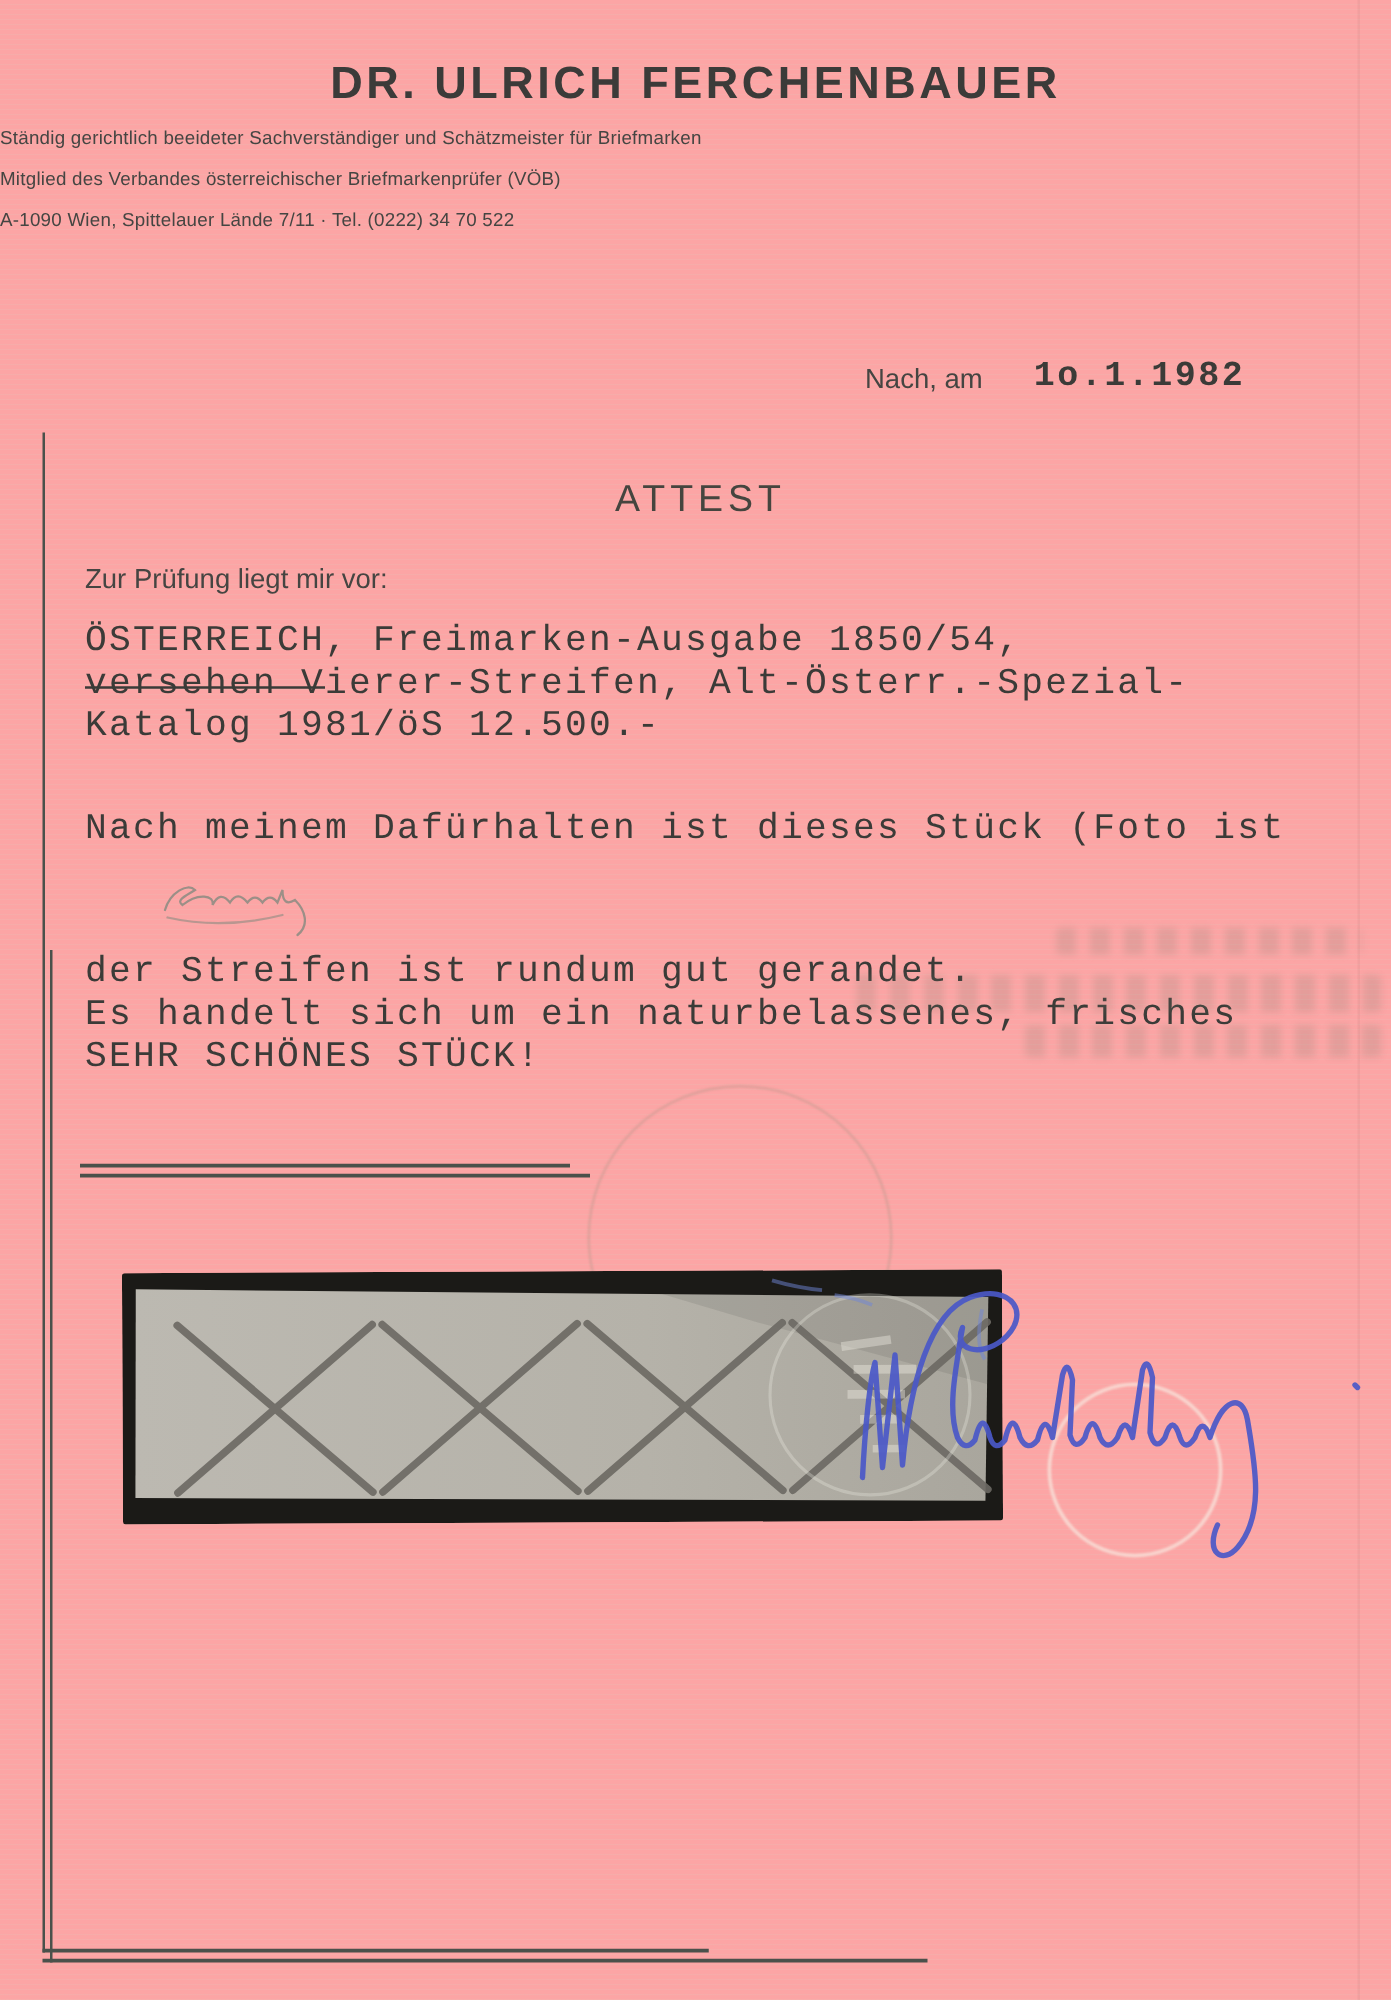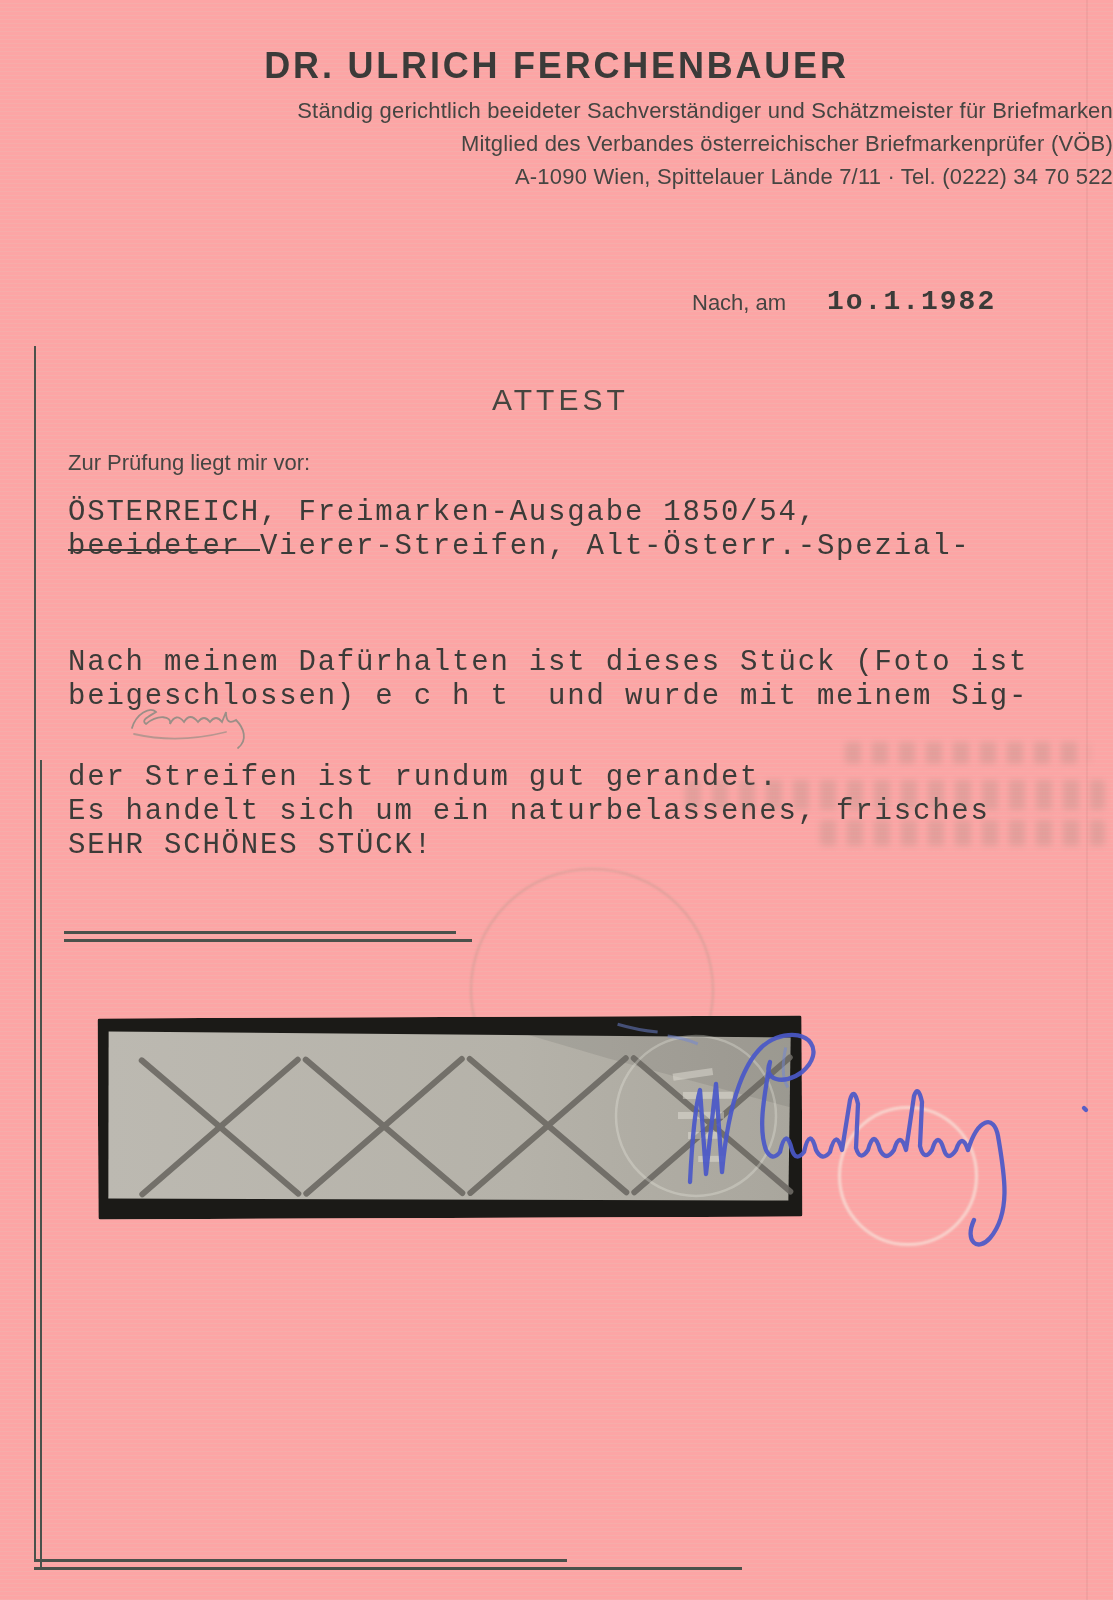--- a/index.html
+++ b/index.html
@@ -10,21 +10,21 @@
     color:#3e3e3c;
   }
   .page::before{
     content:"";position:absolute;inset:0;pointer-events:none;
     background:repeating-linear-gradient(0deg, rgba(214,212,194,.16) 0 1px, transparent 1px 4px);
   }
   .abs{position:absolute;}
   
   .lh-name{left:0;width:100%;text-align:center;top:46px;font-size:36px;font-weight:bold;
            letter-spacing:2.8px;color:#3b3b39;line-height:40px;}
-  .lh-sub{left:0;width:100%;text-align:right;font-size:22px;color:#454542;line-height:30px;letter-spacing:.2px;}
+  .lh-sub{left:0;width:100%;text-align:left;font-size:15px;color:#454542;line-height:30px;letter-spacing:.2px;}
   .s1{top:96px;} .s2{top:129px;} .s3{top:162px;}
   
   .wien{left:692px;top:290px;font-size:22px;color:#454542;}
   .datemono{left:827px;top:286px;font-family:"Liberation Mono","DejaVu Sans Mono",monospace;
             font-size:28px;letter-spacing:2px;color:#3b3b38;font-weight:bold;}
   
   .attest{left:492px;top:383px;font-size:30px;letter-spacing:4px;color:#45453f;}
   
   .intro{left:68px;top:450px;font-size:22px;color:#454542;}
   
@@ -68,26 +68,26 @@
 
   <span class="abs wien">Nach, am</span>
   <span class="abs datemono">1o.1.1982</span>
 
   <div class="abs attest">ATTEST</div>
 
   <div class="abs intro">Zur Prüfung liegt mir vor:</div>
 
   <div class="abs para p1">
     <div class="tline"><span class="u">ÖSTERREICH</span><span>, Freimarken-Ausgabe 1850/54,</span></div>
-    <div class="tline">beeideter Vierer-Streifen, Alt-Österr.-Spezial-</div>
+    <div class="tline">versehen Vierer-Streifen, Alt-Österr.-Spezial-</div>
+    <div class="tline">Katalog 1981/öS 12.500.-</div>
   </div>
 
   <div class="abs para p2">
     <div class="tline">Nach meinem Dafürhalten ist dieses Stück (Foto ist</div>
-    <div class="tline">beigeschlossen) e c h t  und wurde mit meinem Sig-</div>
   </div>
 
   <svg class="abs signum" viewBox="0 0 140 54">
     <g fill="none" stroke="#8b8b82" stroke-width="1.8" stroke-linecap="round" opacity=".85">
       <path d="M4,30 C8,16 22,8 28,14 C22,18 12,22 18,26 C30,16 44,18 42,26 Q48,14 56,24 Q62,14 70,24 Q76,16 82,24 Q88,16 94,24 L98,14 Q98,28 108,22 C116,30 120,42 110,50"></path>
       <path d="M6,36 Q50,46 98,34" opacity=".7"></path>
     </g>
   </svg>
 
   <div class="abs para p3">

